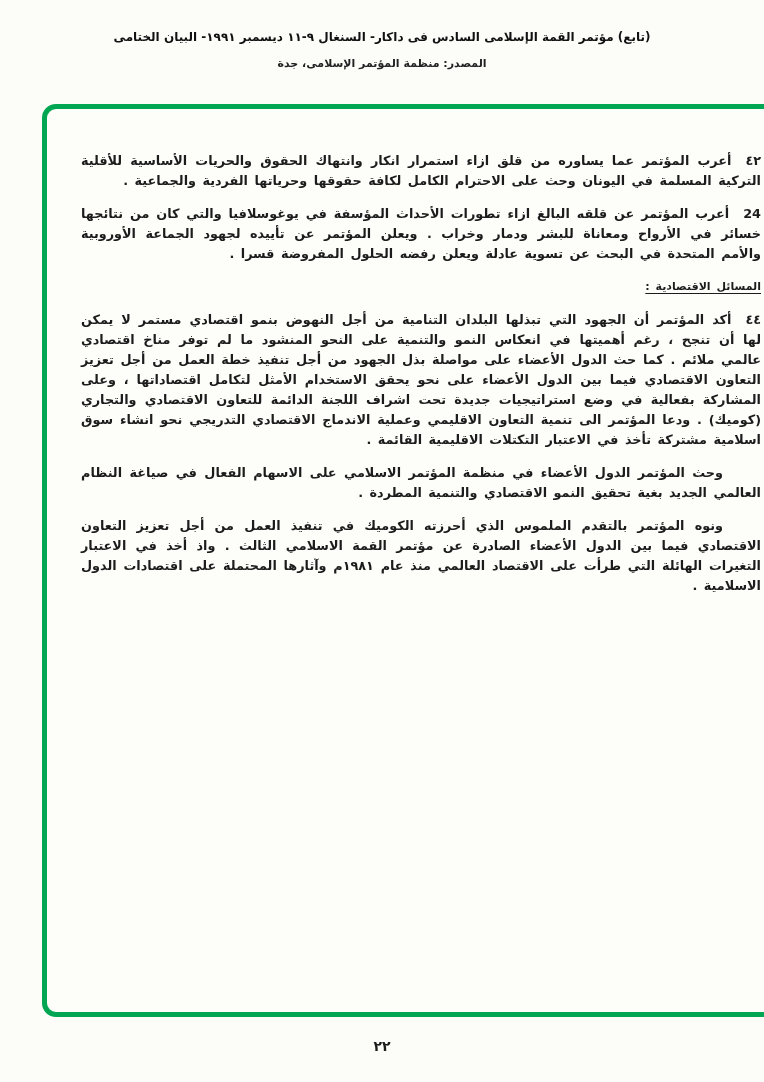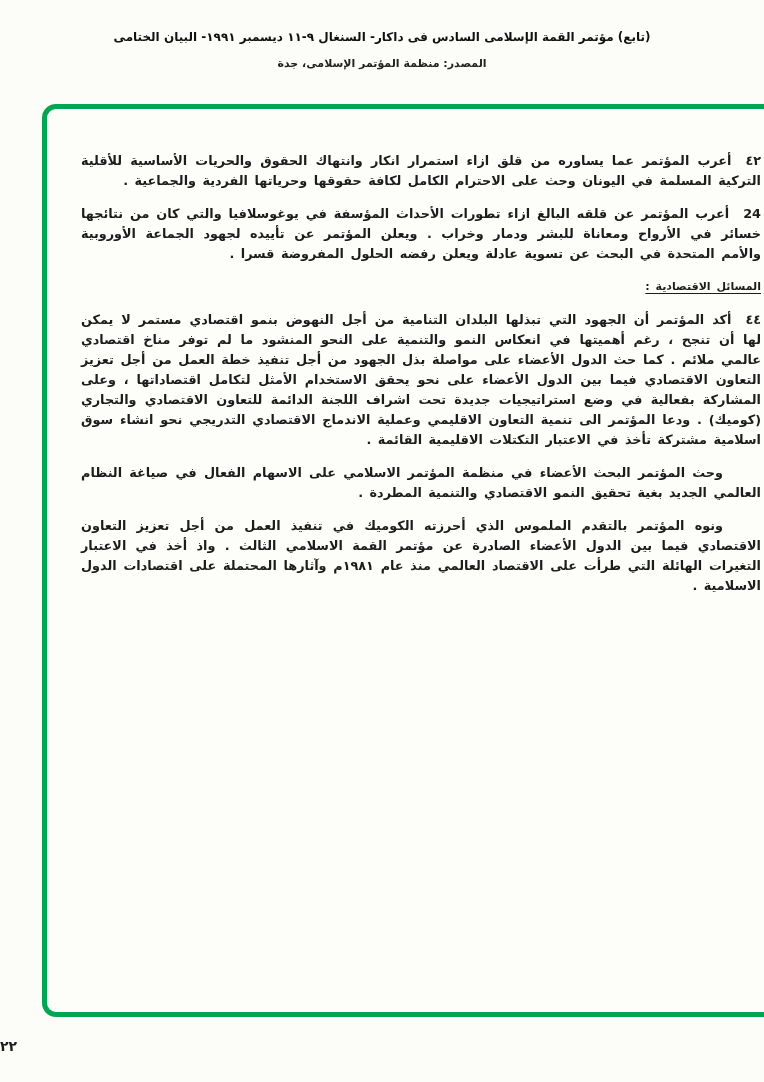--- a/index.html
+++ b/index.html
@@ -60,21 +60,21 @@
     text-decoration: underline;
     text-underline-offset: 3px;
     margin-bottom: 13px;
     font-size: 11px;
   }
   .page-footer {
     position: absolute;
     bottom: 28px;
     left: 0;
     width: 100%;
-    text-align: left;
+    text-align: center;
     font-size: 14px;
     font-weight: bold;
     direction: rtl;
   }
 </style>
 </head>
 <body>
 
 <header class="page-header">
   <div class="title">(تابع) مؤتمر القمة الإسلامى السادس فى داكار- السنغال ٩-١١ ديسمبر ١٩٩١- البيان الختامى</div>
@@ -95,21 +95,21 @@
 
     <p class="section-heading">
       <span>المسائل الاقتصادية :</span>
     </p>
 
     <p>
       <span class="para-number">٤٤</span><span>أكد المؤتمر أن الجهود التي تبذلها البلدان التنامية من أجل النهوض بنمو اقتصادي مستمر لا يمكن لها أن تنجح ، رغم أهميتها في انعكاس النمو والتنمية على النحو المنشود ما لم توفر مناخ اقتصادي عالمي ملائم . كما حث الدول الأعضاء على مواصلة بذل الجهود من أجل تنفيذ خطة العمل من أجل تعزيز التعاون الاقتصادي فيما بين الدول الأعضاء على نحو يحقق الاستخدام الأمثل لتكامل اقتصاداتها ، وعلى المشاركة بفعالية في وضع استراتيجيات جديدة تحت اشراف اللجنة الدائمة للتعاون الاقتصادي والتجاري (كوميك) . ودعا المؤتمر الى تنمية التعاون الاقليمي وعملية الاندماج الاقتصادي التدريجي نحو انشاء سوق اسلامية مشتركة تأخذ في الاعتبار التكتلات الاقليمية القائمة .</span>
     </p>
 
     <p class="indented">
-      <span>وحث المؤتمر البحث الأعضاء في منظمة المؤتمر الاسلامي على الاسهام الفعال في صياغة النظام العالمي الجديد بغية تحقيق النمو الاقتصادي والتنمية المطردة .</span>
+      <span>وحث المؤتمر الدول الأعضاء في منظمة المؤتمر الاسلامي على الاسهام الفعال في صياغة النظام العالمي الجديد بغية تحقيق النمو الاقتصادي والتنمية المطردة .</span>
     </p>
 
     <p class="indented">
       <span>ونوه المؤتمر بالتقدم الملموس الذي أحرزته الكوميك في تنفيذ العمل من أجل تعزيز التعاون الاقتصادي فيما بين الدول الأعضاء الصادرة عن مؤتمر القمة الاسلامي الثالث . واذ أخذ في الاعتبار التغيرات الهائلة التي طرأت على الاقتصاد العالمي منذ عام ١٩٨١م وآثارها المحتملة على اقتصادات الدول الاسلامية .</span>
     </p>
 
   </div>
 </main>
 
 <footer class="page-footer">

